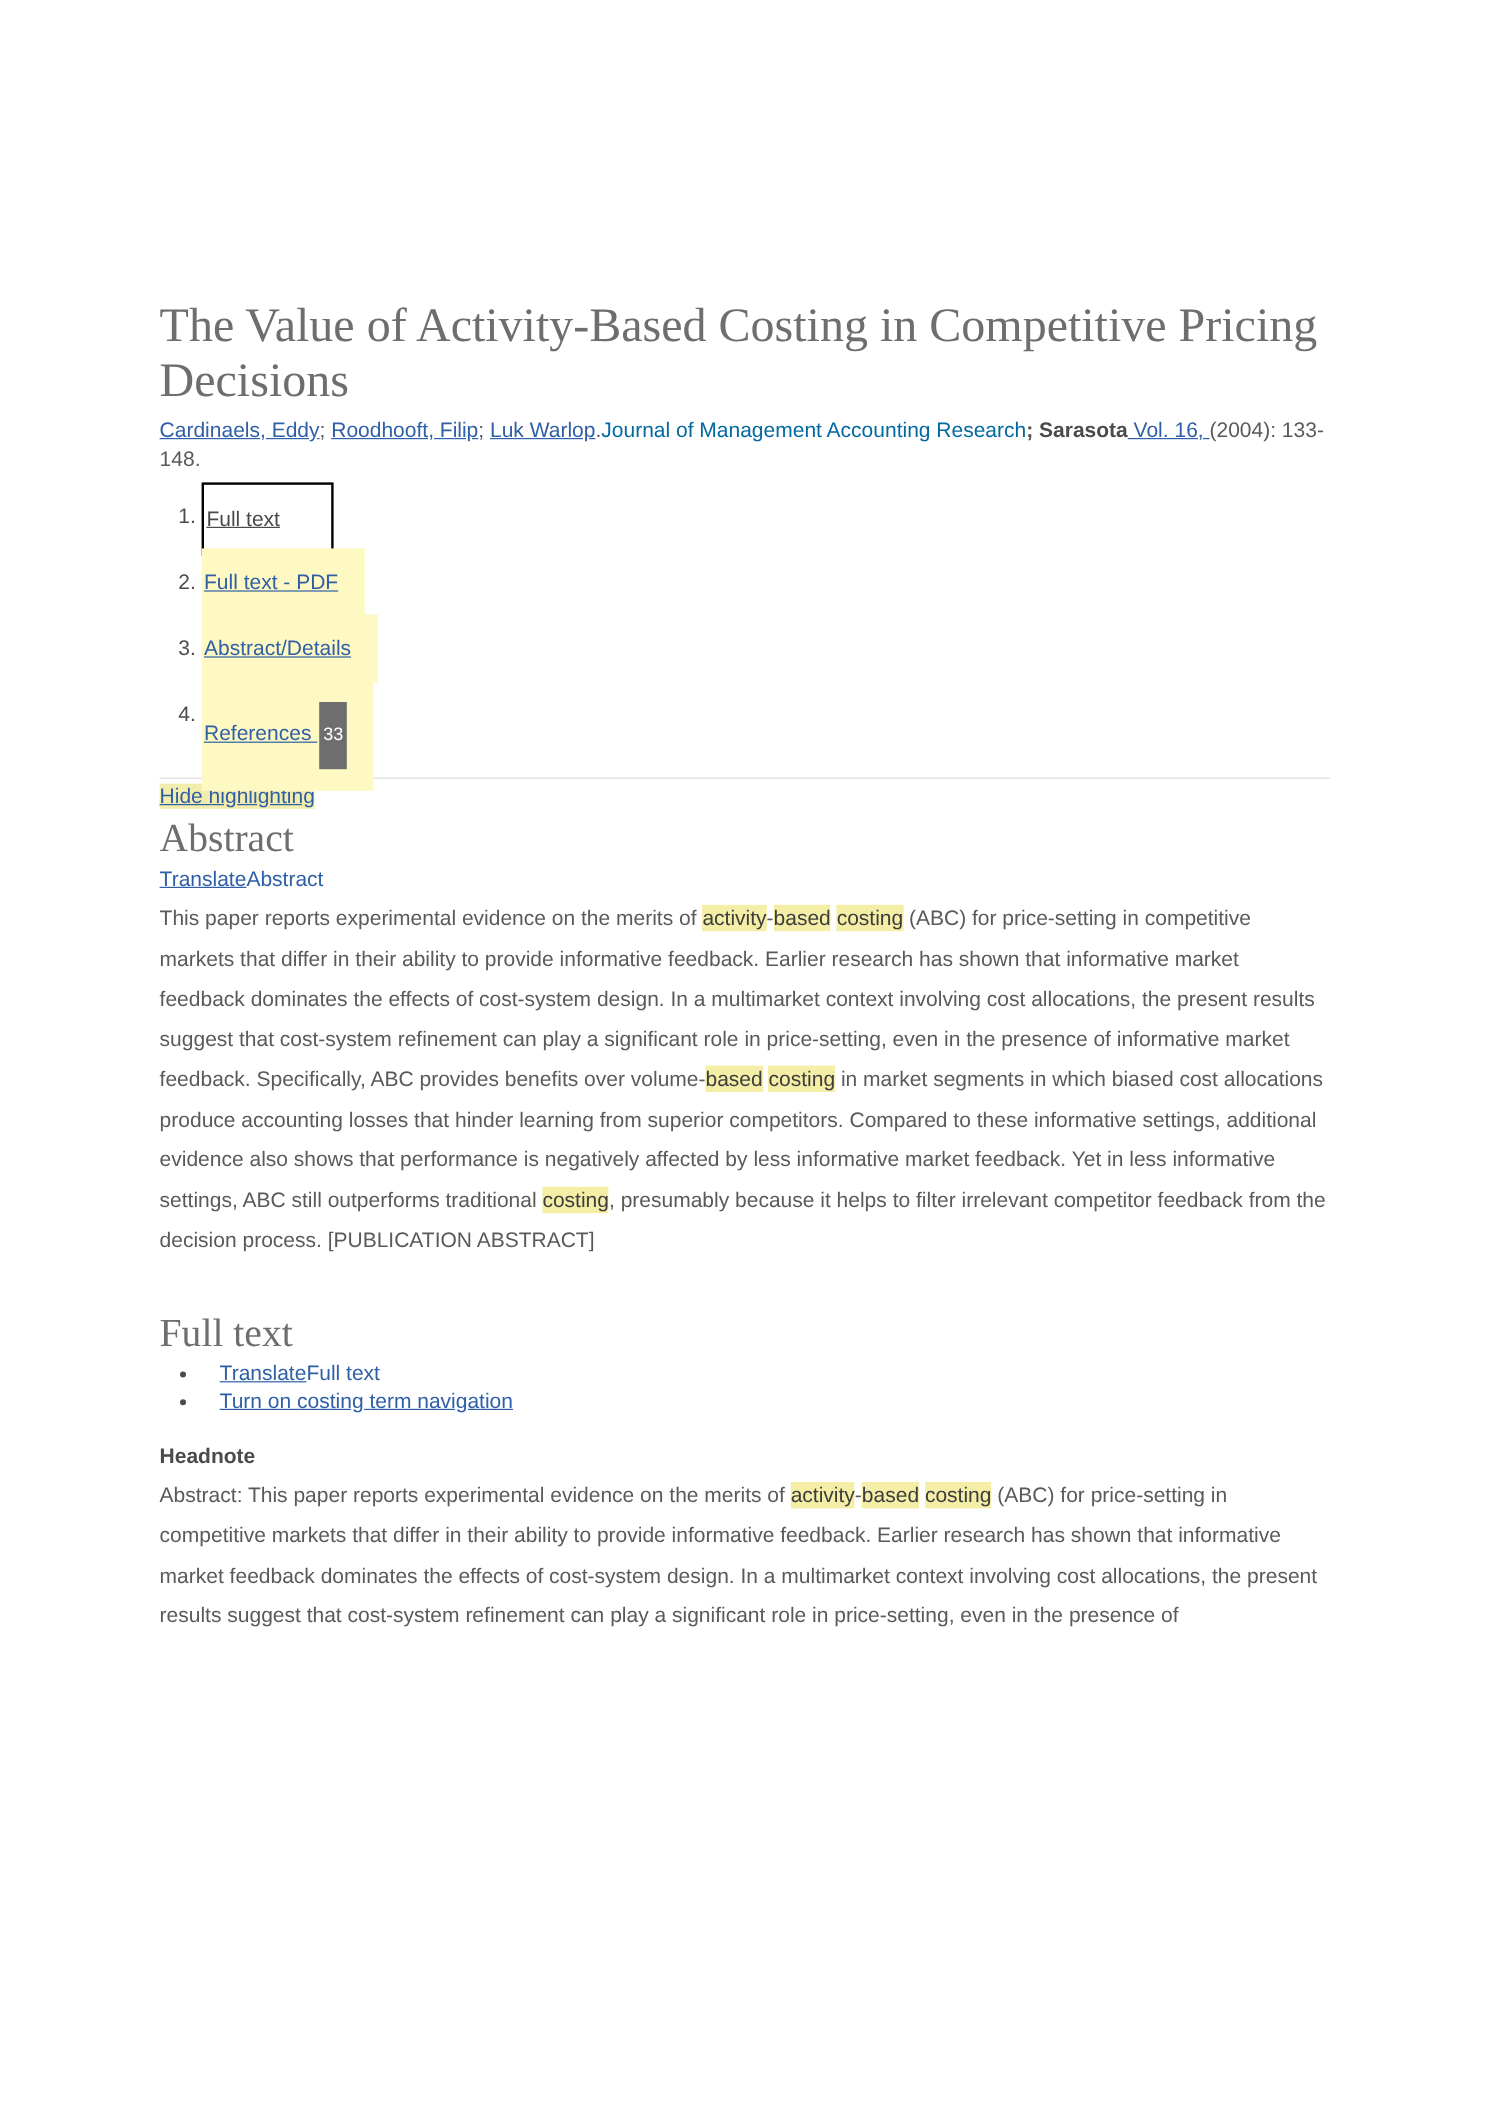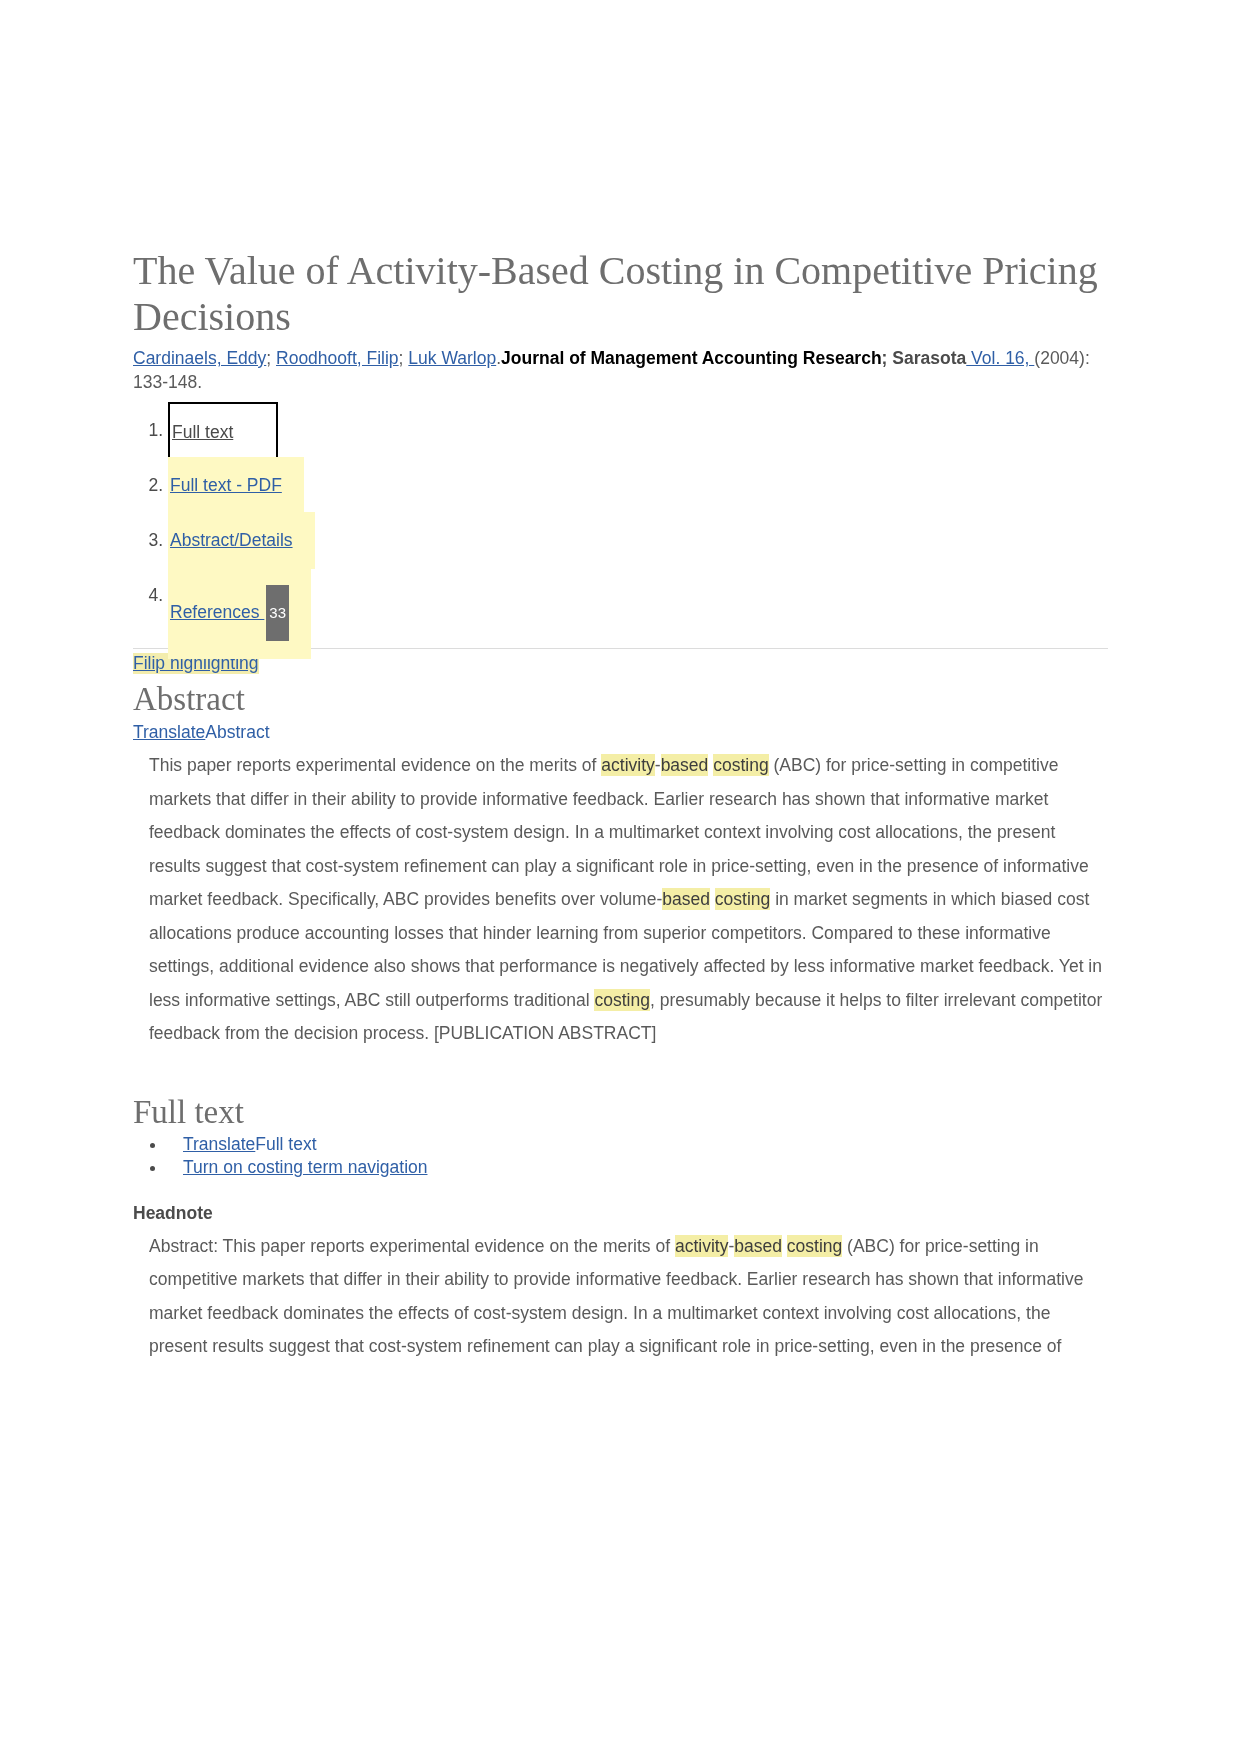--- a/index.html
+++ b/index.html
@@ -38,22 +38,22 @@
   .citation {
     font-size: 17.5px;
     line-height: 24px;
     margin-top: 6px;
     color: #5a5a5a;
   }
   .citation a, .author-link {
     color: #2f5fa6;
   }
   .journal-name {
-    font-weight: bold;
-    color: #000000;
+    font-weight: normal;
+    color: #0369a1;
   }
   .pub-place {
     font-weight: bold;
     color: #4b4b4b;
   }
   .vol-link {
     color: #2f5fa6;
     text-decoration: underline;
     font-weight: normal;
   }
@@ -152,21 +152,21 @@
   .translate-line .plain {
     color: #2f5fa6;
     text-decoration: none;
   }
 
   
   p.body {
     font-size: 17.5px;
     line-height: 33.5px;
     color: #5a5a5a;
-    margin: 6px 0 0 16px;
+    margin: 6px 0 0 0;
     text-align: left;
   }
   mark.hl {
     background: #f4eea6;
     color: #3d3d3d;
     padding: 1px 0;
   }
 
   
   ul.ft-links {
@@ -226,21 +226,21 @@
     </li>
     <li>
       <span class="tab-box inactive">
         <a href="#">References </a><span class="badge">33</span>
       </span>
     </li>
   </ol>
 
   <hr class="divider">
 
-  <a href="#" class="hide-highlighting">Filip highlighting</a>
+  <a href="#" class="hide-highlighting">Hide highlighting</a>
 
   <h2 class="section-heading">Abstract</h2>
 
   <div class="translate-line">
     <a href="#">Translate</a><span class="plain">Abstract</span>
   </div>
 
   <p class="body" id="abstract-paragraph"><span>This paper reports experimental evidence on the merits of </span><mark class="hl">activity</mark><span>-</span><mark class="hl">based</mark><span> </span><mark class="hl">costing</mark><span> (ABC) for price-setting in competitive markets that differ in their ability to provide informative feedback. Earlier research has shown that informative market feedback dominates the effects of cost-system design. In a multimarket context involving cost allocations, the present results suggest that cost-system refinement can play a significant role in price-setting, even in the presence of informative market feedback. Specifically, ABC provides benefits over volume-</span><mark class="hl">based</mark><span> </span><mark class="hl">costing</mark><span> in market segments in which biased cost allocations produce accounting losses that hinder learning from superior competitors. Compared to these informative settings, additional evidence also shows that performance is negatively affected by less informative market feedback. Yet in less informative settings, ABC still outperforms traditional </span><mark class="hl">costing</mark><span>, presumably because it helps to filter irrelevant competitor feedback from the decision process. [PUBLICATION ABSTRACT]</span></p>
 
   <h2 class="section-heading fulltext">Full text</h2>

